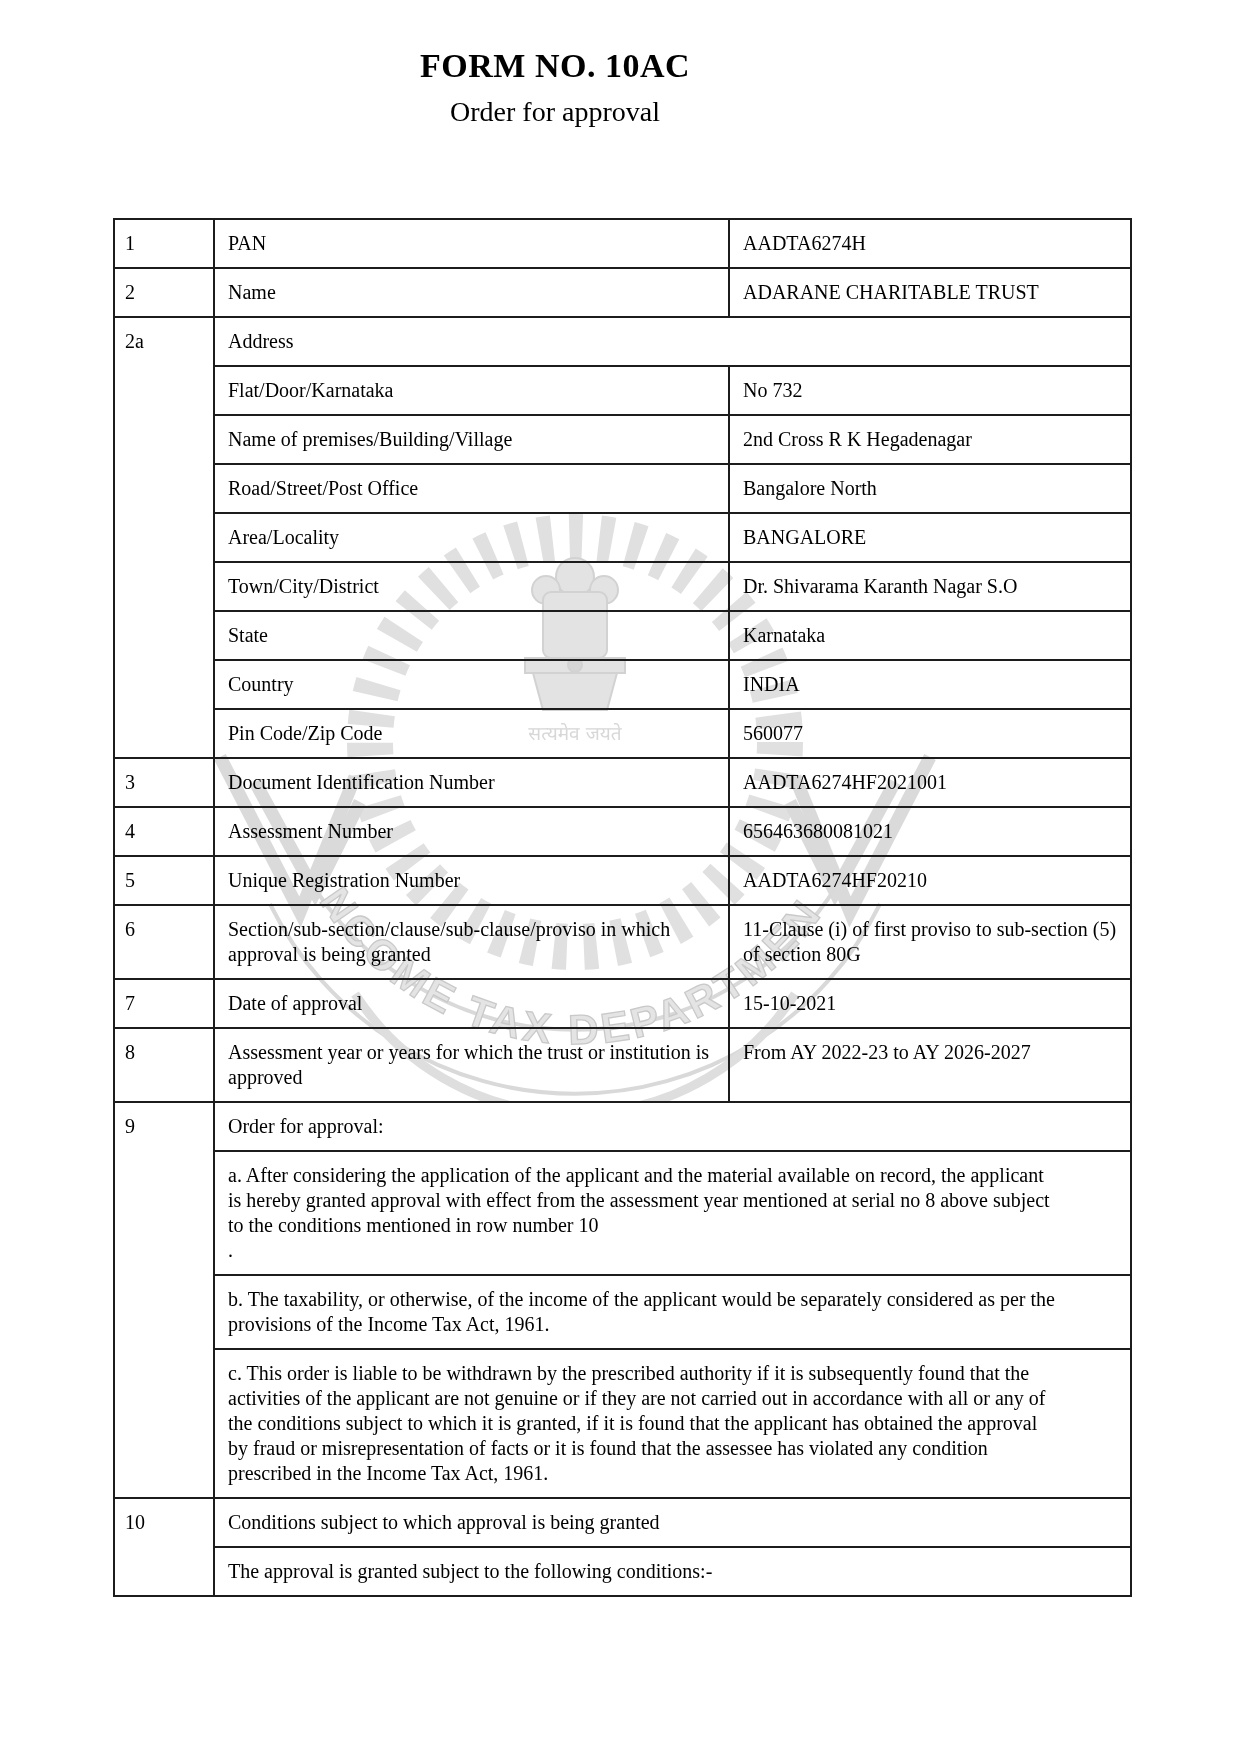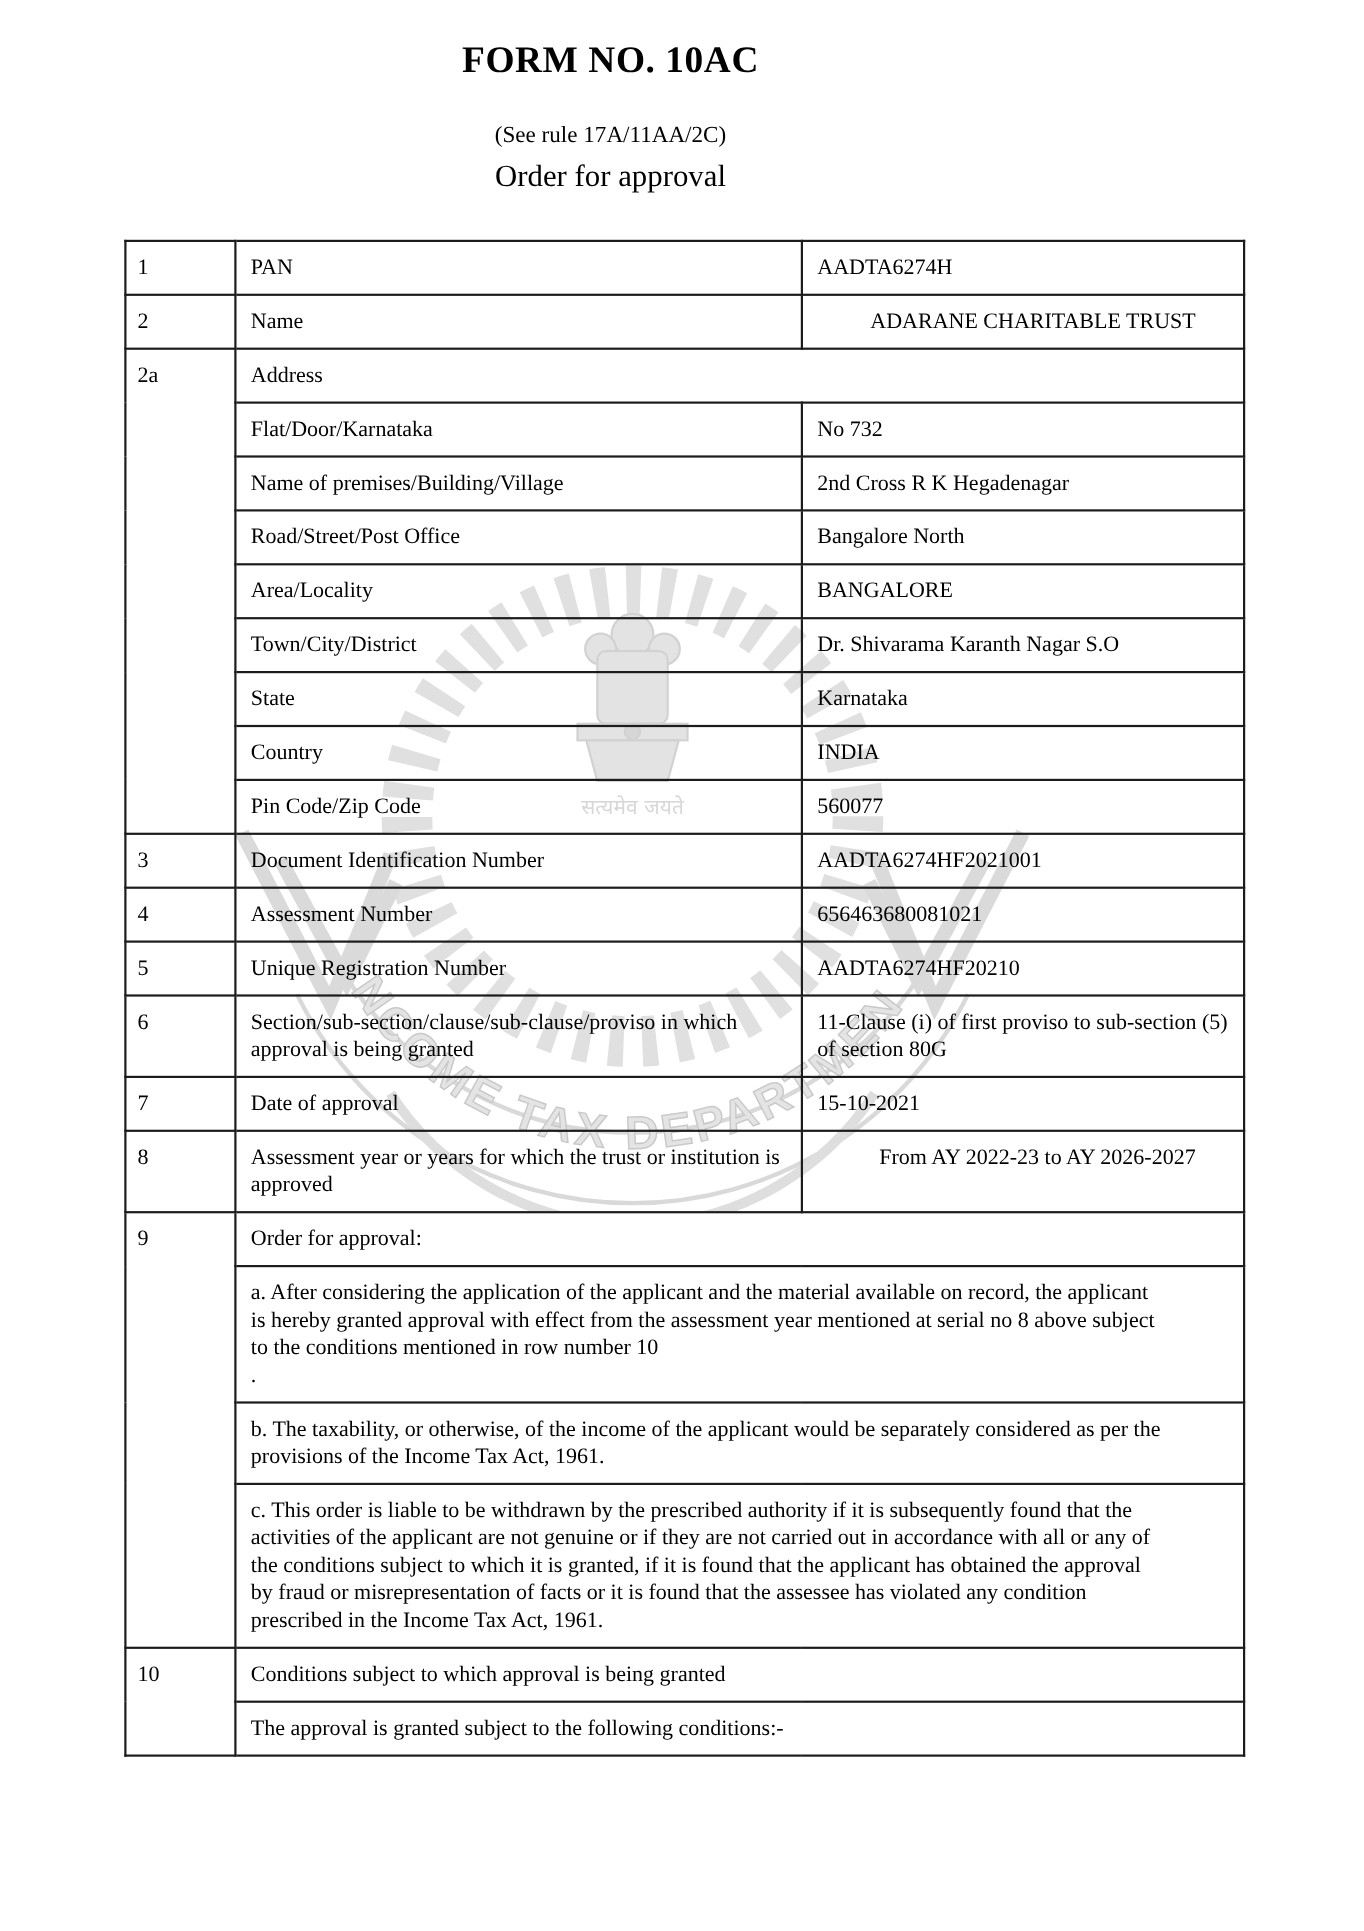--- a/index.html
+++ b/index.html
@@ -10,21 +10,21 @@
     font-family: "Liberation Serif", serif;
     color: #000;
     position: relative;
     overflow: hidden;
   }
   .page-header {
     position: absolute; top: 36px; left: 0;
     width: 1110px; text-align: center; z-index: 2;
   }
   .doc-title {
-    font-size: 34px; font-weight: bold; margin: 0;
+    font-size: 34px; font-weight: bold; margin: 11px;
     letter-spacing: 0.5px;
   }
   .rule-line { margin-top: 36px; font-size: 21px; }
   .order-line { margin-top: 10px; font-size: 28px; }
 
   
   .watermark {
     position: absolute; left: 165px; top: 472px;
     width: 820px; height: 630px; z-index: 1;
     pointer-events: none;
@@ -42,21 +42,21 @@
     font-size: 20px; line-height: 25px;
     padding: 11px 13px;
     word-wrap: break-word;
     background: transparent;
   }
   .c-sn { width: 100px; }
   .c-label { width: 515px; }
   .c-value { width: 402px; }
   td.sn { padding-left: 10px; }
   td.para { padding-right: 68px; white-space: pre-wrap; }
-  td.tight { padding-right: 43px; text-align: right; }
+  td.tight { padding-right: 43px; }
 </style>
 </head>
 <body>
 
 <div class="watermark">
   <svg width="820" height="630" viewBox="0 0 820 630">
     <g stroke="#dcdcdc" fill="none">
 
       <circle cx="410" cy="270" r="205" stroke="#e0e0e0" stroke-width="46" stroke-dasharray="13 17"></circle>
 
@@ -89,21 +89,20 @@
       <path id="arc-text-path" d="M160 438 A 300 300 0 0 0 660 438" stroke="none"></path>
       <text font-size="42" letter-spacing="4" fill="#e4e4e4" stroke="#c9c9c9" stroke-width="1.3" font-family="Liberation Sans, sans-serif" font-weight="bold">
         <textPath href="#arc-text-path" startOffset="50%" text-anchor="middle">INCOME TAX DEPARTMENT</textPath>
       </text>
     </g>
   </svg>
 </div>
 
 <div class="page-header">
   <h1 class="doc-title">FORM NO. 10AC</h1>
-  <div class="rule-line">(See rule 17A/11AA/2C)</div>
   <div class="order-line">Order for approval</div>
 </div>
 
 <table class="form-table">
   <colgroup>
       <col class="c-sn">
       <col class="c-label">
       <col class="c-value">
     </colgroup>
   <tbody>

